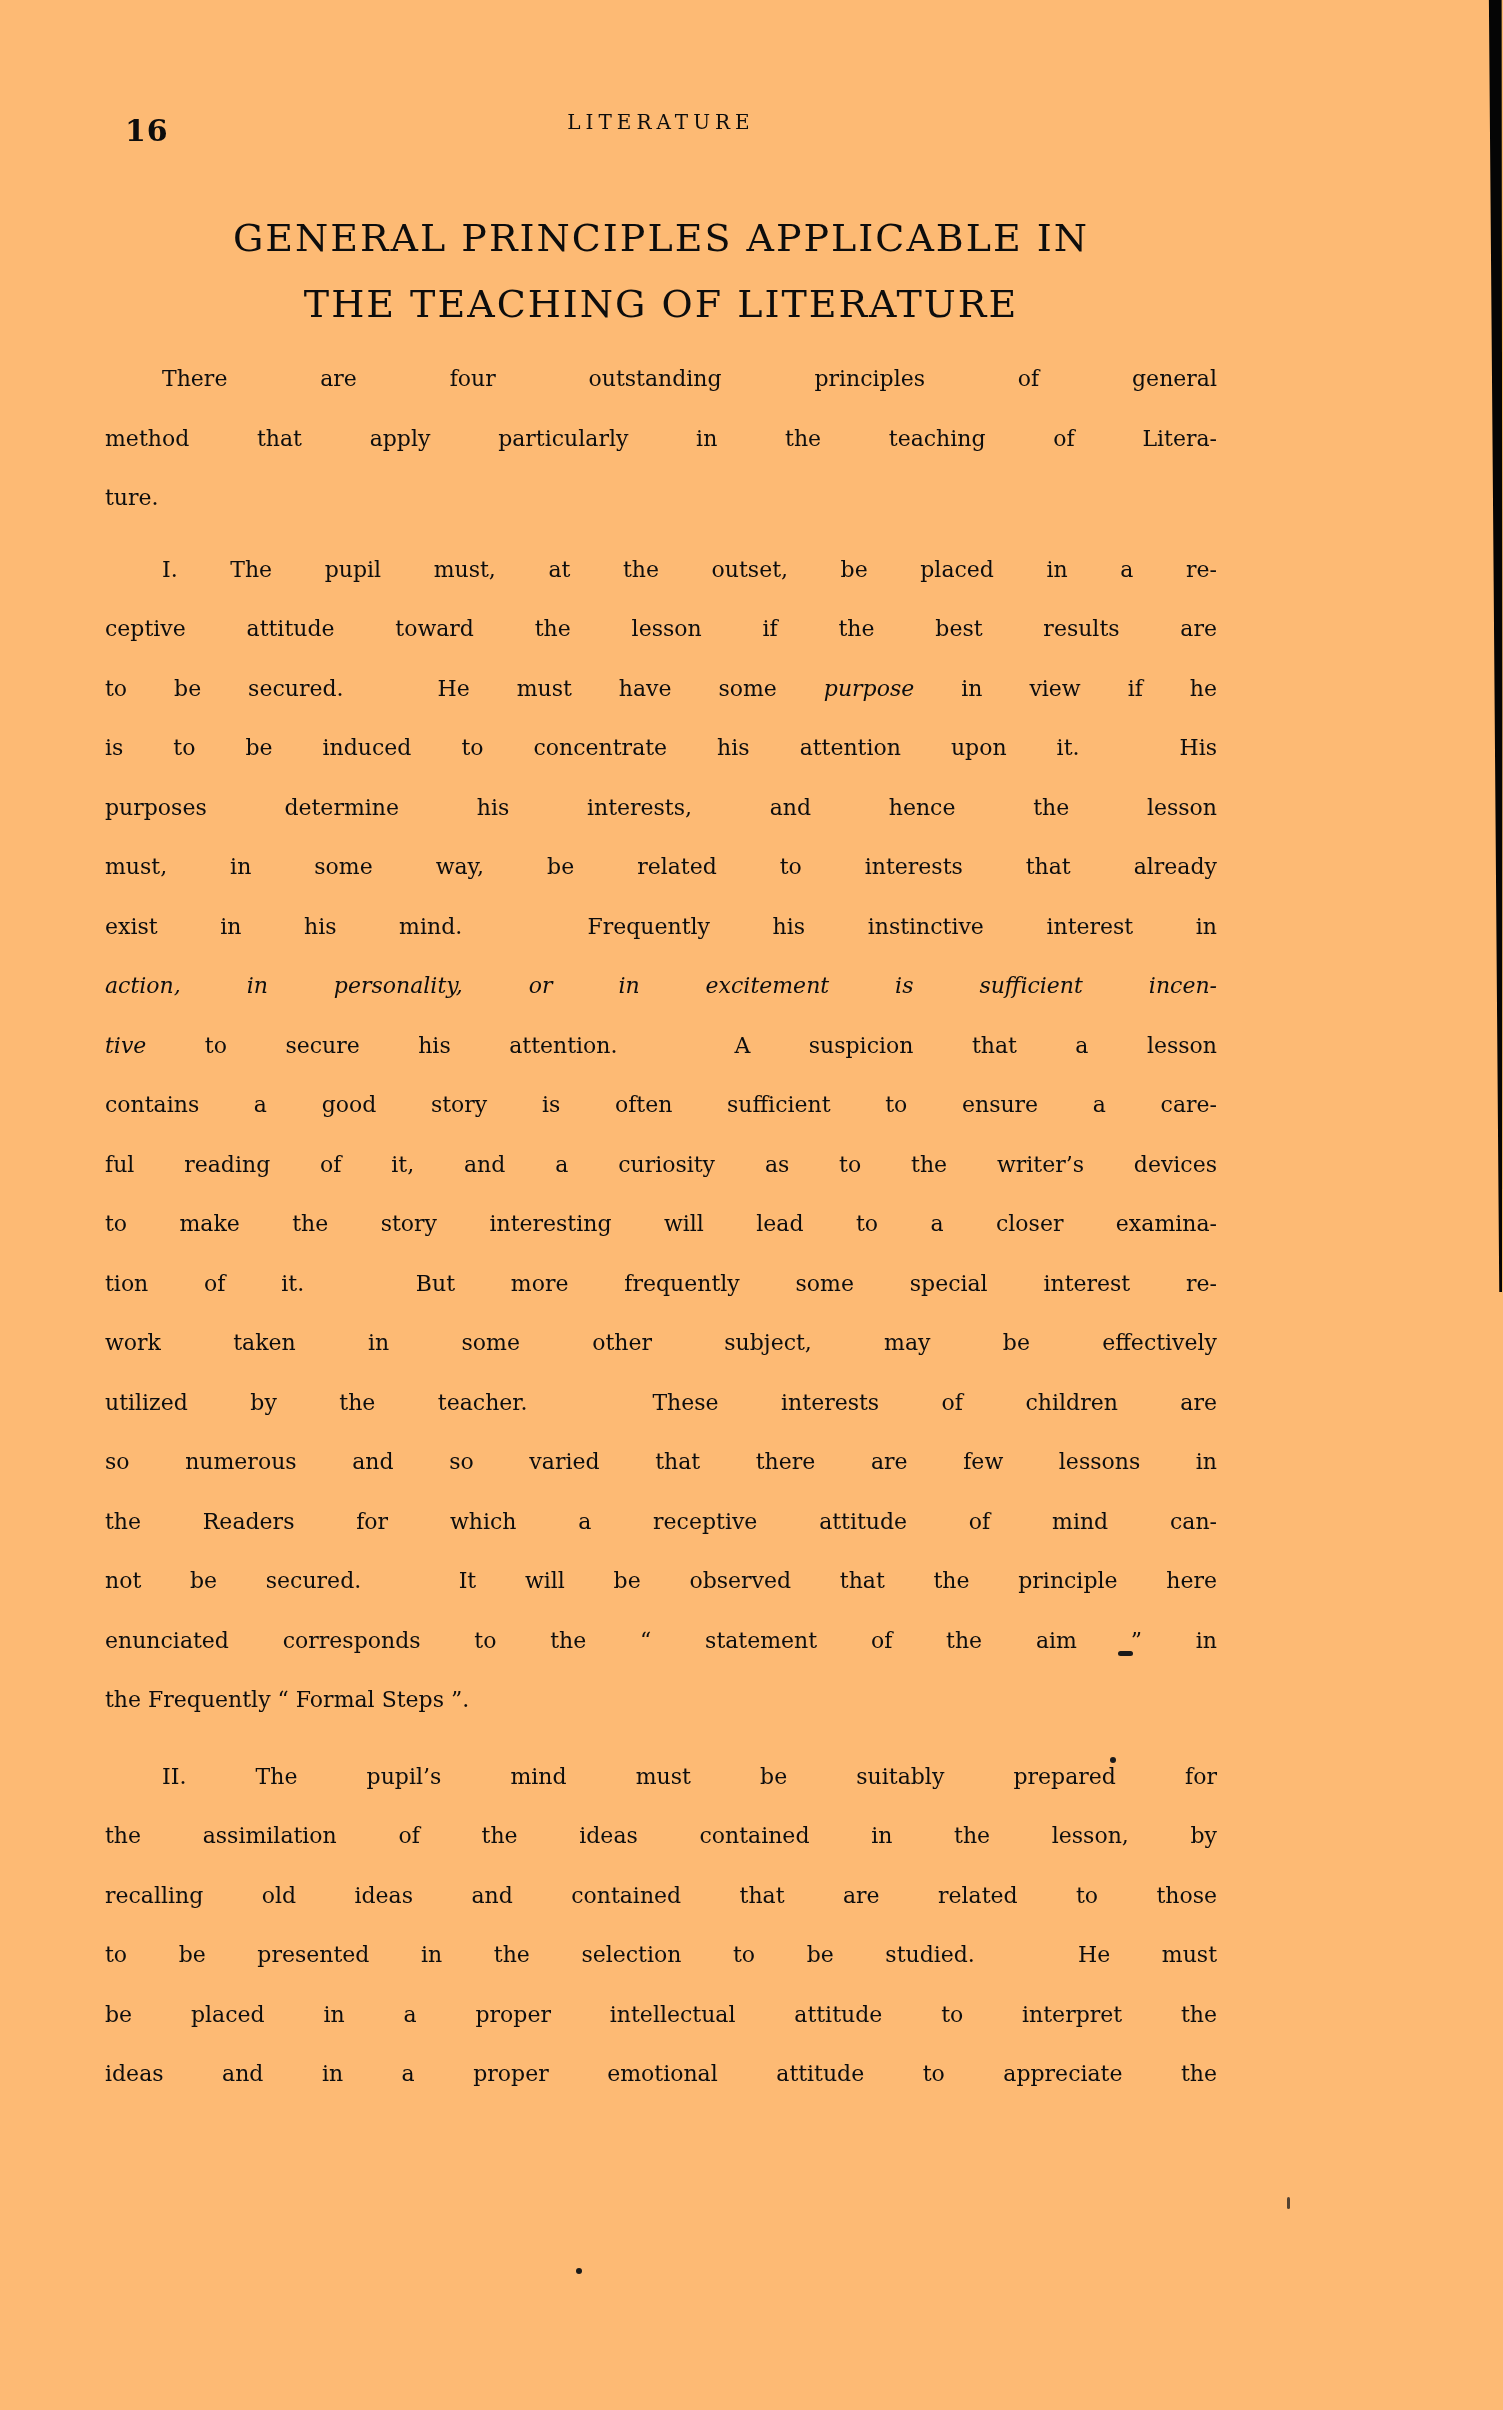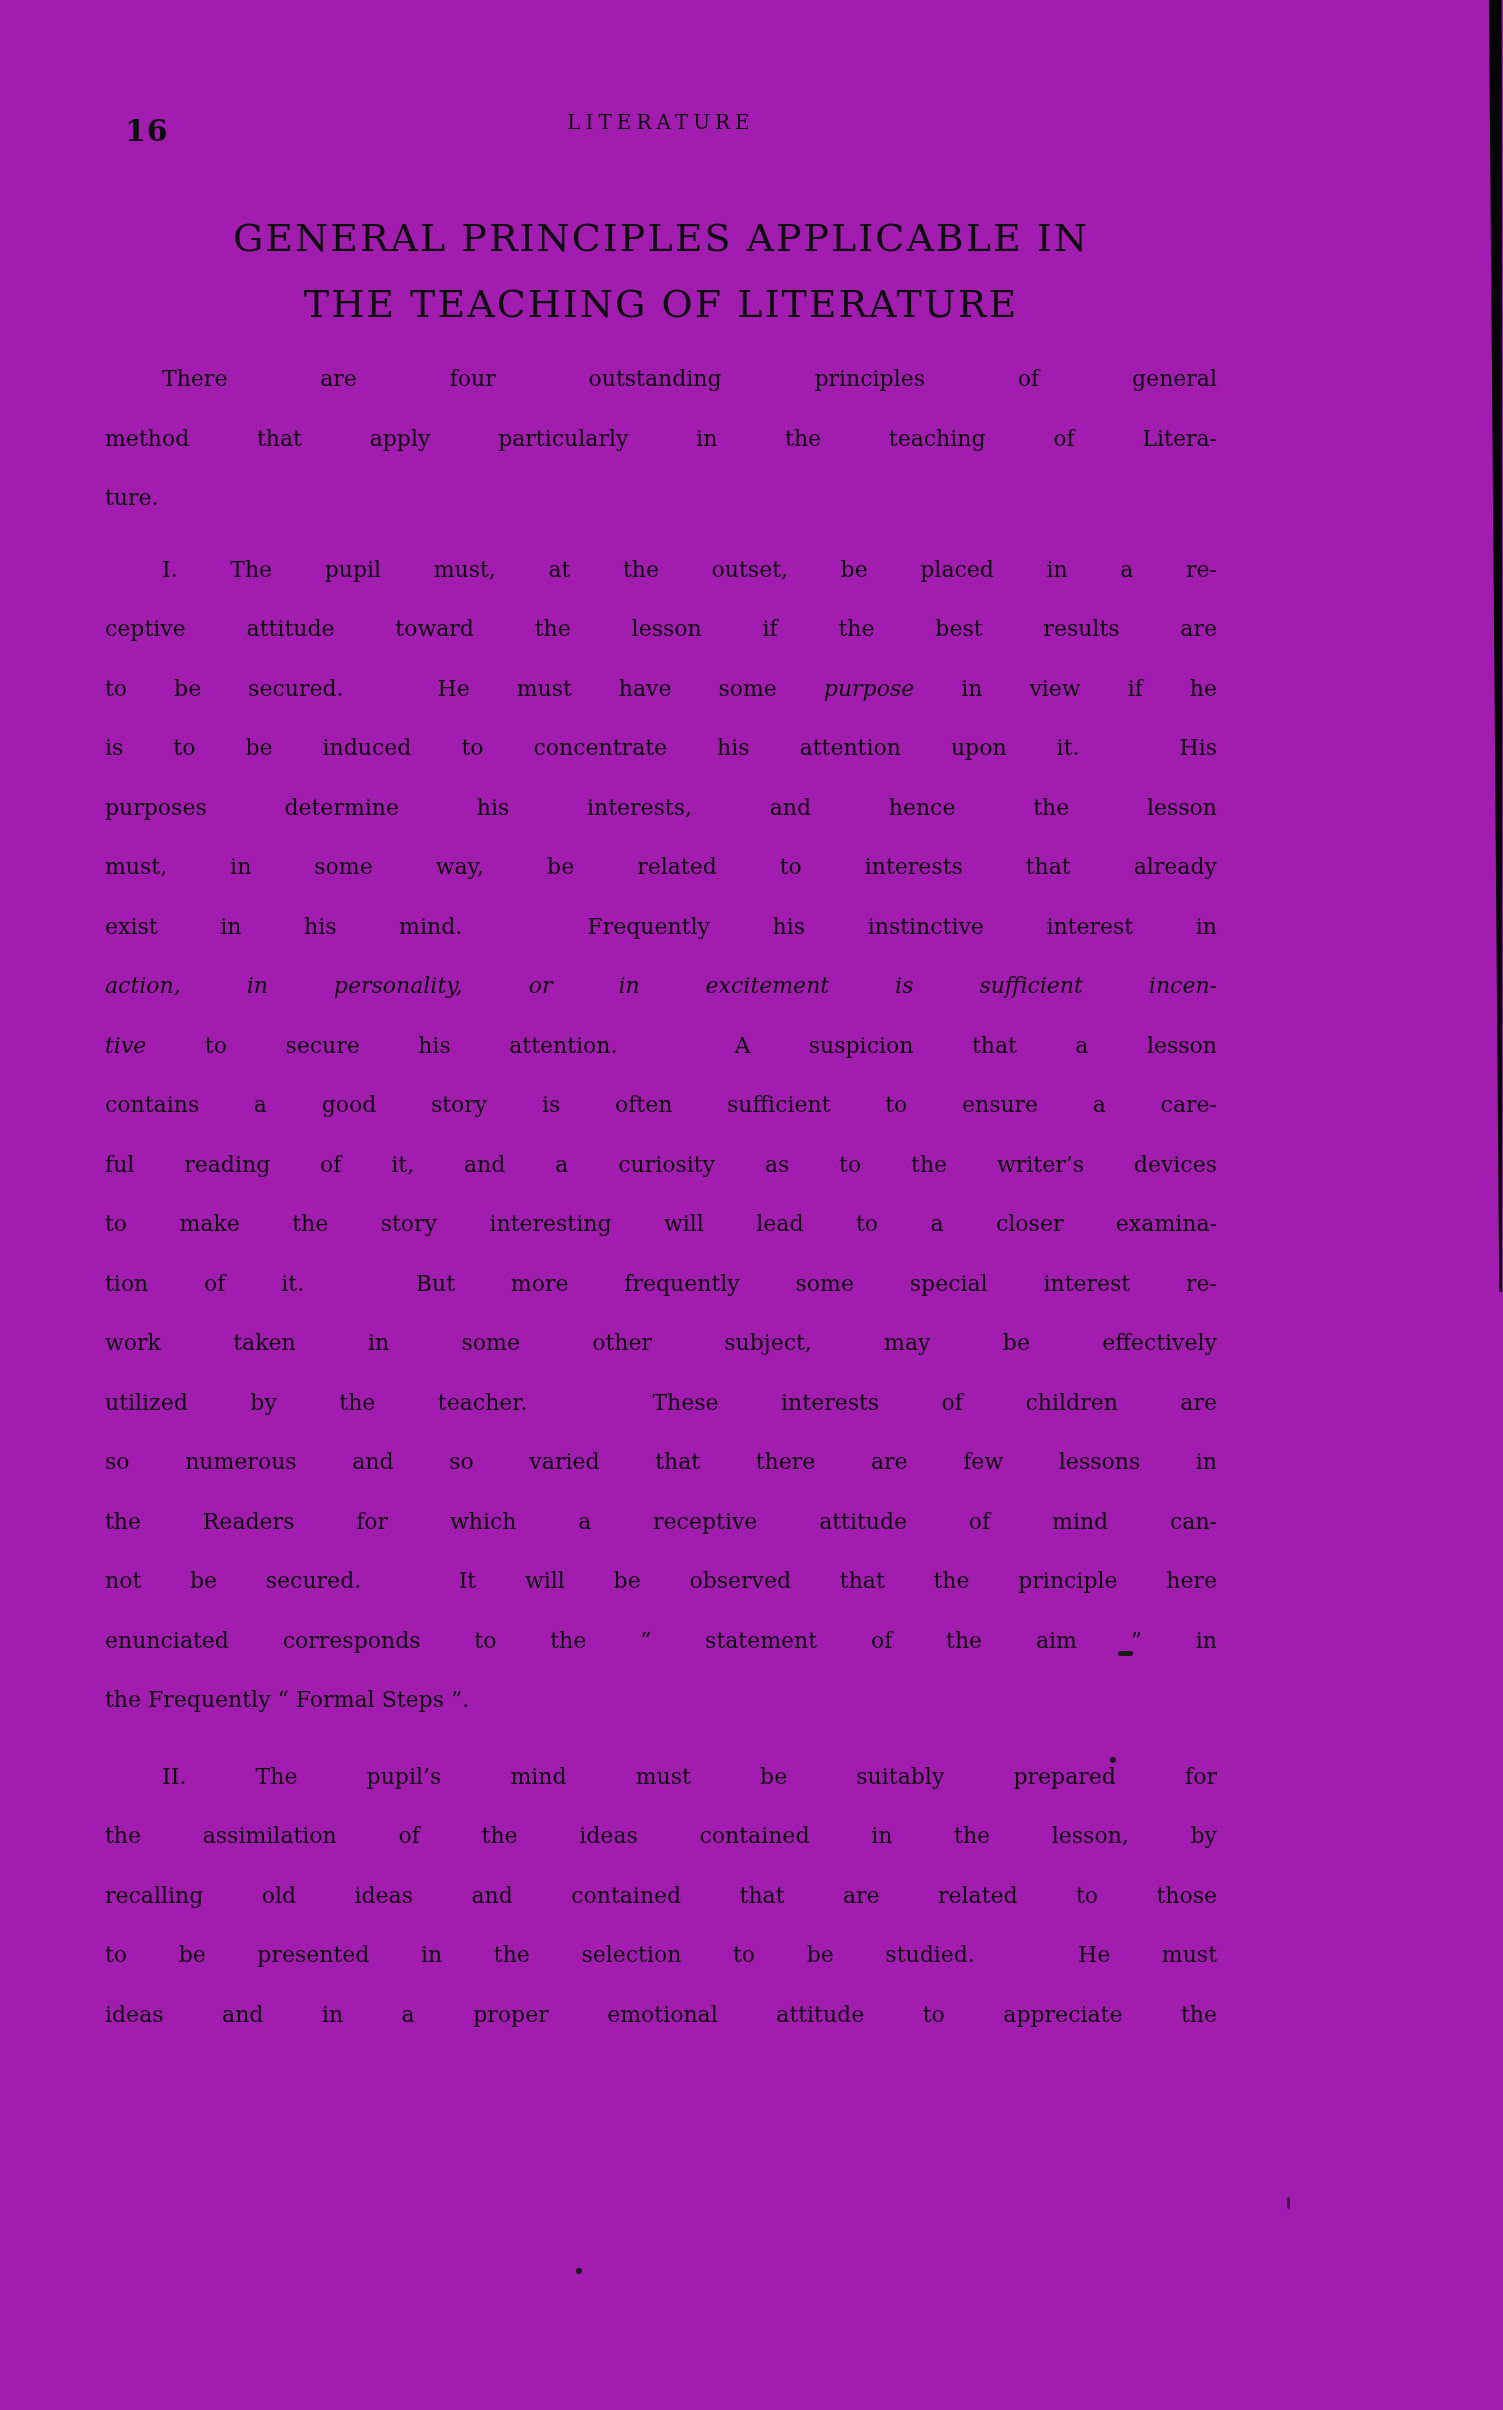--- a/index.html
+++ b/index.html
@@ -1,20 +1,20 @@
 <!DOCTYPE html>
 <html><head>
 <meta charset="utf-8">
 <style>
   html, body { margin: 0; padding: 0; background: #e8e8e8; }
   .page {
     position: relative;
     width: 1503px;
     height: 2410px;
-    background: #a21caf;
+    background: #fdba74;
     font-family: "DejaVu Serif", "Liberation Serif", serif;
     color: #0d0d0d;
     overflow: hidden;
   }
 
   
   .header { position: absolute; top: 110px; left: 105px; width: 1112px; height: 46px; }
   .pagenum {
     position: absolute; left: 20px; top: 3px;
     font-size: 30px; font-weight: 700; letter-spacing: 1px;
@@ -103,20 +103,21 @@
         <div class="line"><span>the Readers for which a receptive attitude of mind can-</span></div>
         <div class="line"><span>not be secured.&nbsp; It will be observed that the principle here</span></div>
         <div class="line"><span>enunciated corresponds to the “ statement of the aim ” in</span></div>
         <div class="line last"><span>the Frequently “ Formal Steps ”.</span></div>
       </div>
     <div class="para" data-paragraph="2">
         <div class="line ind"><span>II. The pupil’s mind must be suitably prepared for</span></div>
         <div class="line"><span>the assimilation of the ideas contained in the lesson, by</span></div>
         <div class="line"><span>recalling old ideas and contained that are related to those</span></div>
         <div class="line"><span>to be presented in the selection to be studied.&nbsp; He must</span></div>
+        <div class="line"><span>be placed in a proper intellectual attitude to interpret the</span></div>
         <div class="line"><span>ideas and in a proper emotional attitude to appreciate the</span></div>
       </div>
   </div>
 
   <div class="speck speck-dash"></div>
   <div class="speck speck-dot-1"></div>
   <div class="speck speck-dot-2"></div>
   <div class="speck speck-tick"></div>
 
 </div>

